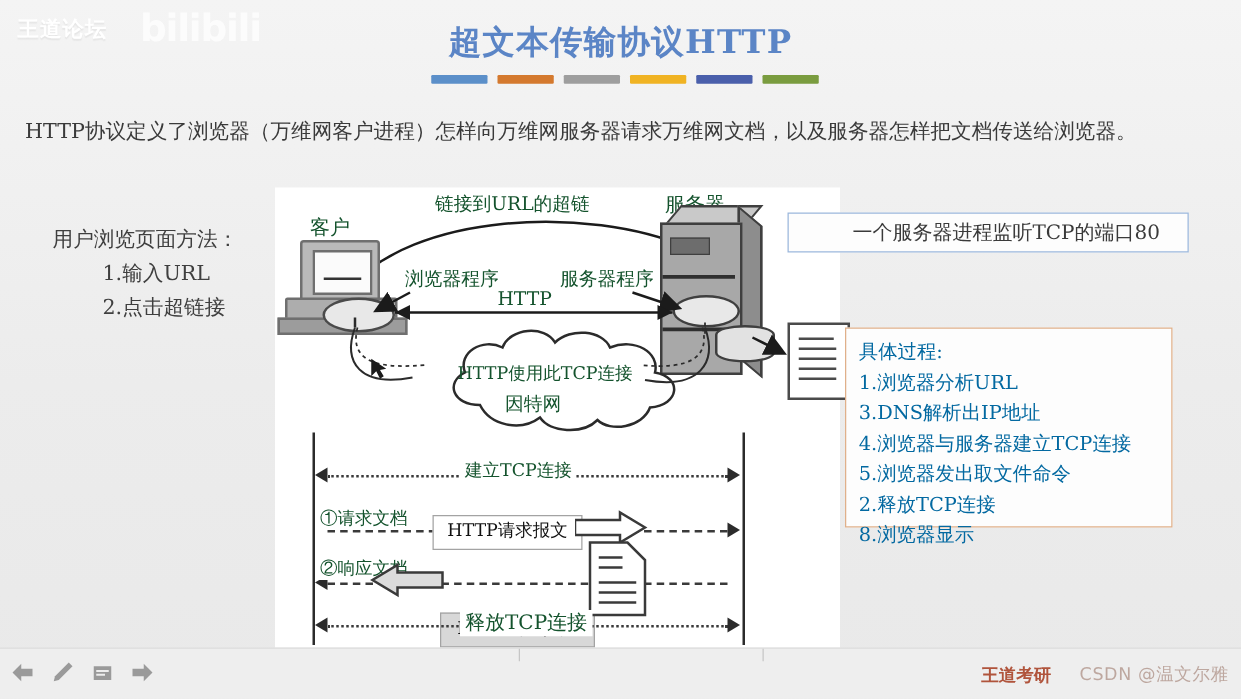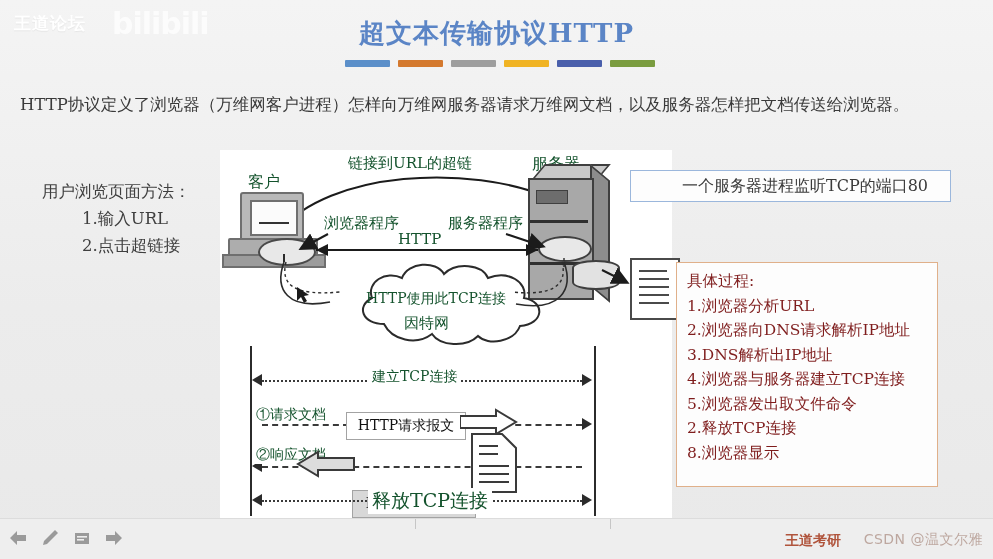--- a/index.html
+++ b/index.html
@@ -107,24 +107,24 @@
   .msgbox.shaded{background:#d8d8d8;}
 
   
   .callout-port{
     position:absolute;left:630px;top:170px;width:290px;height:30px;
     border:1px solid #9bb7dc;background:#fdfdfd;
     font-size:16px;color:#3a3a3a;line-height:30px;text-align:center;
     font-family:"DejaVu Serif","Liberation Serif",serif;
   }
   .callout-steps{
-    position:absolute;left:676px;top:262px;width:262px;height:225px;
+    position:absolute;left:676px;top:262px;width:262px;height:160px;
     border:1px solid #e0b08a;background:#fdfdfd;padding:6px 0 0 10px;
     box-sizing:border-box;
-    font-size:15.5px;color:#7f1d1d;line-height:24.5px;
+    font-size:15.5px;color:#0369a1;line-height:24.5px;
     font-family:"DejaVu Serif","Liberation Serif",serif;
   }
 
   
   .bottombar{
     position:absolute;left:0;bottom:0;width:993px;height:40px;
     background:#eeeeee;border-top:1px solid #dcdcdc;
   }
   .navicons{position:absolute;left:8px;top:9px;display:flex;gap:12px;align-items:center;}
   .navicons svg{display:block;}
@@ -274,29 +274,28 @@
       <line x1="9" y1="14" x2="28" y2="14" stroke="#3a3a3a" stroke-width="2"></line>
       <line x1="9" y1="22" x2="28" y2="22" stroke="#3a3a3a" stroke-width="2"></line>
       <line x1="9" y1="34" x2="39" y2="34" stroke="#3a3a3a" stroke-width="2"></line>
       <line x1="9" y1="42" x2="39" y2="42" stroke="#3a3a3a" stroke-width="2"></line>
       <line x1="9" y1="50" x2="39" y2="50" stroke="#3a3a3a" stroke-width="2"></line>
     </svg>
 
     <div class="dashrow" style="left:42px;top:350px;width:320px;"></div>
     <div class="arrL" style="left:32px;top:344px;"></div>
     <div class="arrR" style="left:362px;top:344px;"></div>
-    <div class="fig-lbl" style="left:148px;top:338px;font-size:19px;background:#fff;padding:0 4px;">释放TCP连接</div>
+    <div class="fig-lbl" style="left:148px;top:338px;font-size:16px;background:#fff;padding:0 4px;">释放TCP连接</div>
   </div>
 
   <div class="callout-port" style="border-color: rgb(155, 183, 220); padding-left: 29px;">一个服务器进程监听TCP的端口80</div>
 
   <div class="callout-steps" style="border-color: rgb(224, 176, 138);">
     <div>具体过程:</div>
     <div>1.浏览器分析URL</div>
-    <div>2.浏览器向DNS请求解析IP地址</div>
     <div>3.DNS解析出IP地址</div>
     <div>4.浏览器与服务器建立TCP连接</div>
     <div>5.浏览器发出取文件命令</div>
     <div>2.释放TCP连接</div>
     <div>8.浏览器显示</div>
   </div>
 
   <div class="bottombar">
     <div class="tickmark" style="left:415px;"></div>
     <div class="tickmark" style="left:610px;"></div>

